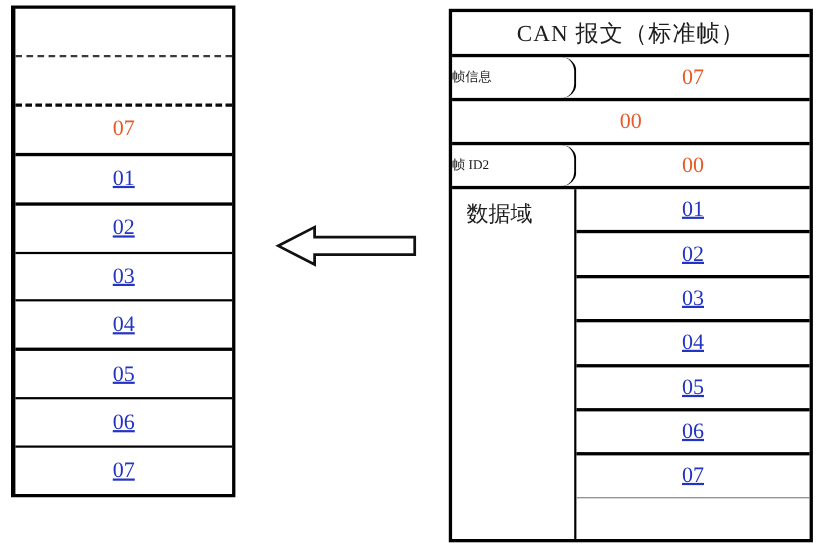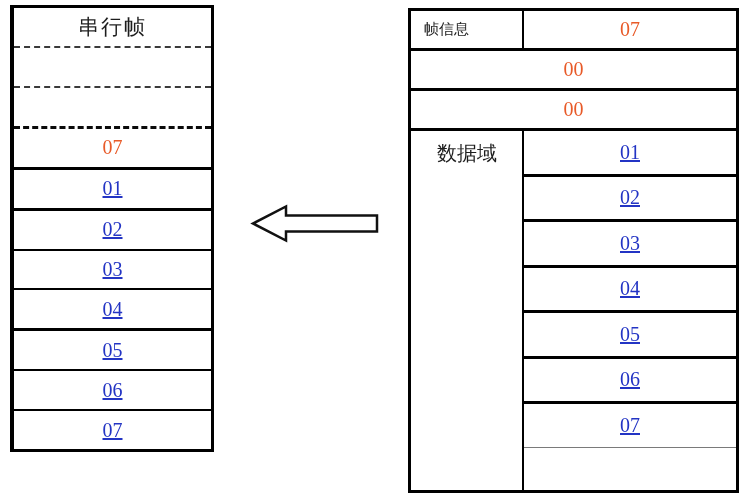--- a/index.html
+++ b/index.html
@@ -79,42 +79,41 @@
     box-sizing: border-box;
     display: flex;
     border-bottom: 3px solid #000;
   }
   .irow .ilabel {
     flex: 0 0 113px;
     box-sizing: border-box;
     border-right: 2px solid #000;
     display: flex;
     align-items: center;
-    padding-left: 13px;
-    font-size: 15px;
+    font-size: 12px;
+    border-radius: 13px;
   }
   .irow .ivalue {
     flex: 1;
     display: flex;
     align-items: center;
     justify-content: center;
     font-size: 20px;
   }
   .data-region {
     flex: 1;
     display: flex;
     min-height: 0;
   }
   .data-region .dlabel {
     flex: 0 0 113px;
     box-sizing: border-box;
     border-right: 2px solid #000;
     padding: 9px 12px 0 13px;
     font-size: 20px;
-    text-align: center;
   }
   .dvalues {
     flex: 1;
     display: flex;
     flex-direction: column;
   }
   .dcell {
     flex: 1;
     box-sizing: border-box;
     display: flex;
@@ -138,47 +137,48 @@
     width: 140px;
     height: 52px;
   }
 </style>
 </head>
 <body>
 
 <div class="stage">
 
   <div class="ltable">
-    <div class="row header bd-dash">串行帧</div>
     <div class="row bd-dash"></div>
     <div class="row bd-dash-bold"></div>
     <div class="row orange bd3">07</div>
     <div class="row blue bd3">01</div>
     <div class="row blue bd2">02</div>
     <div class="row blue bd2">03</div>
     <div class="row blue bd3">04</div>
     <div class="row blue bd2">05</div>
     <div class="row blue bd2">06</div>
     <div class="row blue">07</div>
   </div>
 
   <svg class="arrow" viewBox="0 0 140 52" xmlns="http://www.w3.org/2000/svg">
     <path d="M132 17.5 L41 17.5 L41 8.5 L8 25.5 L41 42.5 L41 33.5 L132 33.5 Z" fill="#ffffff" stroke="#111111" stroke-width="2.5" stroke-linejoin="miter"></path>
   </svg>
 
   <div class="rtable">
+    <div class="header">CAN 报文（标准帧）</div>
 
     <div class="irow">
       <div class="ilabel">帧信息</div>
       <div class="ivalue orange">07</div>
     </div>
     <div class="irow">
       <div class="ivalue orange">00</div>
     </div>
     <div class="irow">
+      <div class="ilabel">帧 ID2</div>
       <div class="ivalue orange">00</div>
     </div>
 
     <div class="data-region">
       <div class="dlabel">数据域</div>
       <div class="dvalues">
         <div class="dcell blue">01</div>
         <div class="dcell blue">02</div>
         <div class="dcell blue">03</div>
         <div class="dcell blue">04</div>

